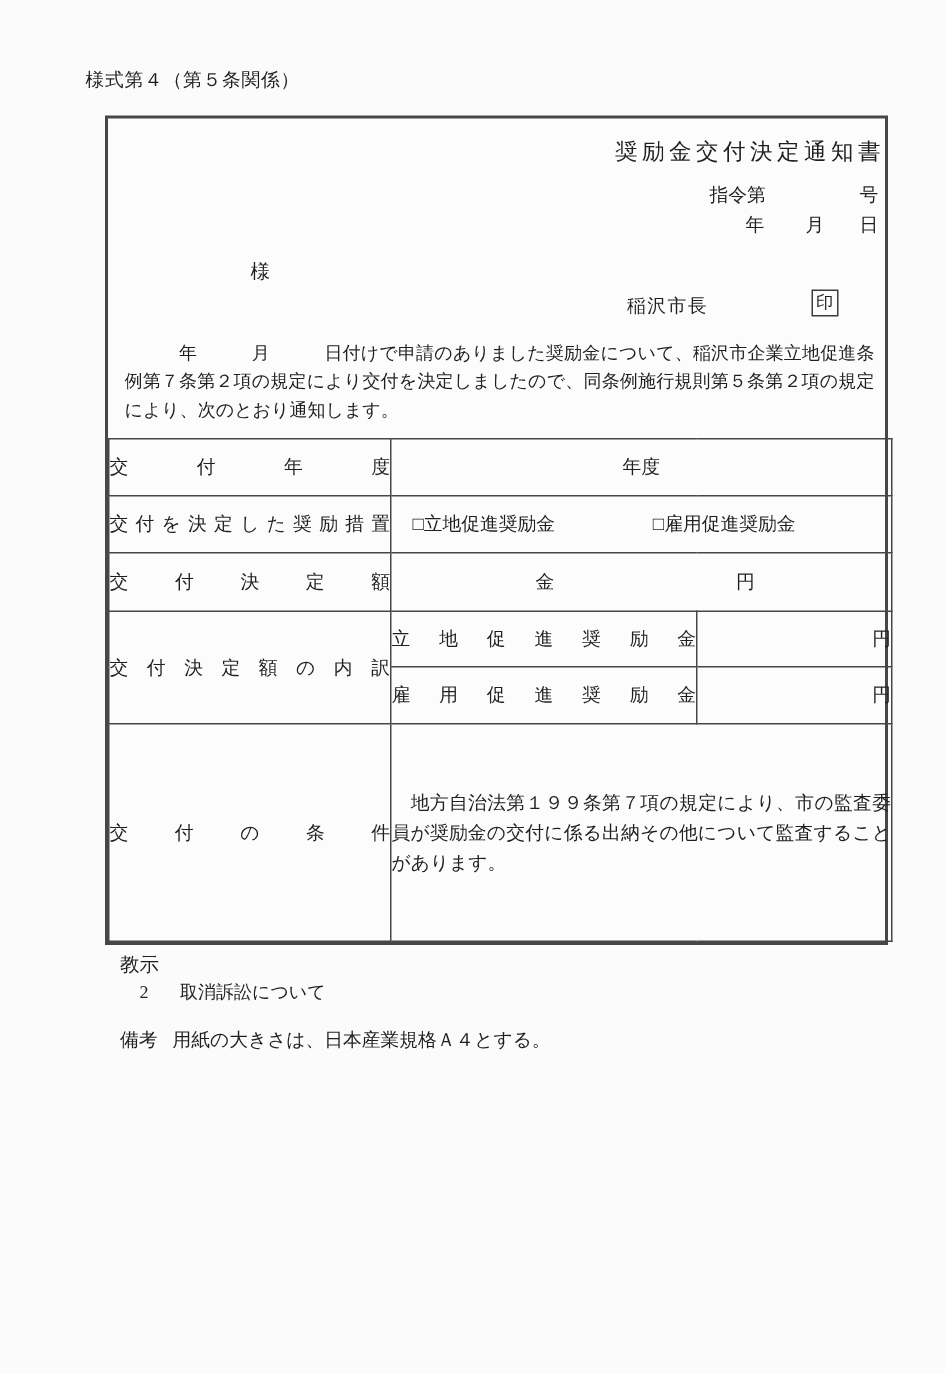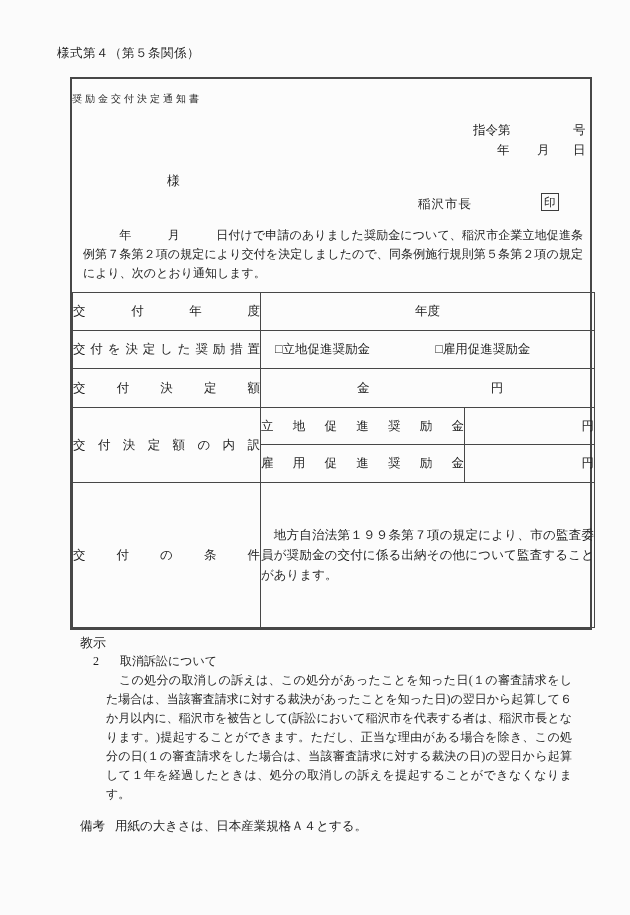--- a/index.html
+++ b/index.html
@@ -22,21 +22,21 @@
     position:absolute; left:70px; top:77px;
     width:522px; height:553px;
     border:2px solid #474747;
     box-sizing:border-box;
     background:#fcfcfc;
     display:flex; flex-direction:column;
   }
   .box-header { position:relative; height:213px; flex:none; }
   .doc-title {
     position:absolute; left:0; top:13px; width:100%;
-    text-align:left; font-size:10px; letter-spacing:3px;font-family:Liberation Mono, monospace;
+    text-align:right; font-size:15px; letter-spacing:3px;font-family:Liberation Mono, monospace;
   }
   .pos { position:absolute; font-size:12.5px; white-space:nowrap; }
   .directive-prefix { left:401px; top:43px; }
   .directive-suffix { left:501px; top:43px; }
   .date-year  { left:425px; top:63px; }
   .date-month { left:465px; top:63px; }
   .date-day   { left:501px; top:63px; }
   .addressee  { left:95px;  top:93px; font-size:13px; }
   .issuer     { left:346px; top:117px; letter-spacing:1px; }
   .seal {
@@ -229,21 +229,20 @@
   </div>
 
   <div class="notes">
     <div class="notes-heading">教示</div>
 
 
     <div class="note-item">
       <div class="note-title-row">
         <span class="note-no">2</span><span class="note-title">取消訴訟について</span>
       </div>
-      <div class="note-body">この処分の取消しの訴えは、この処分があったことを知った日(１の審査請求をした場合は、当該審査請求に対する裁決があったことを知った日)の翌日から起算して６か月以内に、稲沢市を被告として(訴訟において稲沢市を代表する者は、稲沢市長となります。)提起することができます。ただし、正当な理由がある場合を除き、この処分の日(１の審査請求をした場合は、当該審査請求に対する裁決の日)の翌日から起算して１年を経過したときは、処分の取消しの訴えを提起することができなくなります。</div>
     </div>
 
     <div class="remark">
       <span class="remark-label">備考</span>
       <span class="remark-text">用紙の大きさは、日本産業規格Ａ４とする。</span>
     </div>
   </div>
 
 </div>
 

